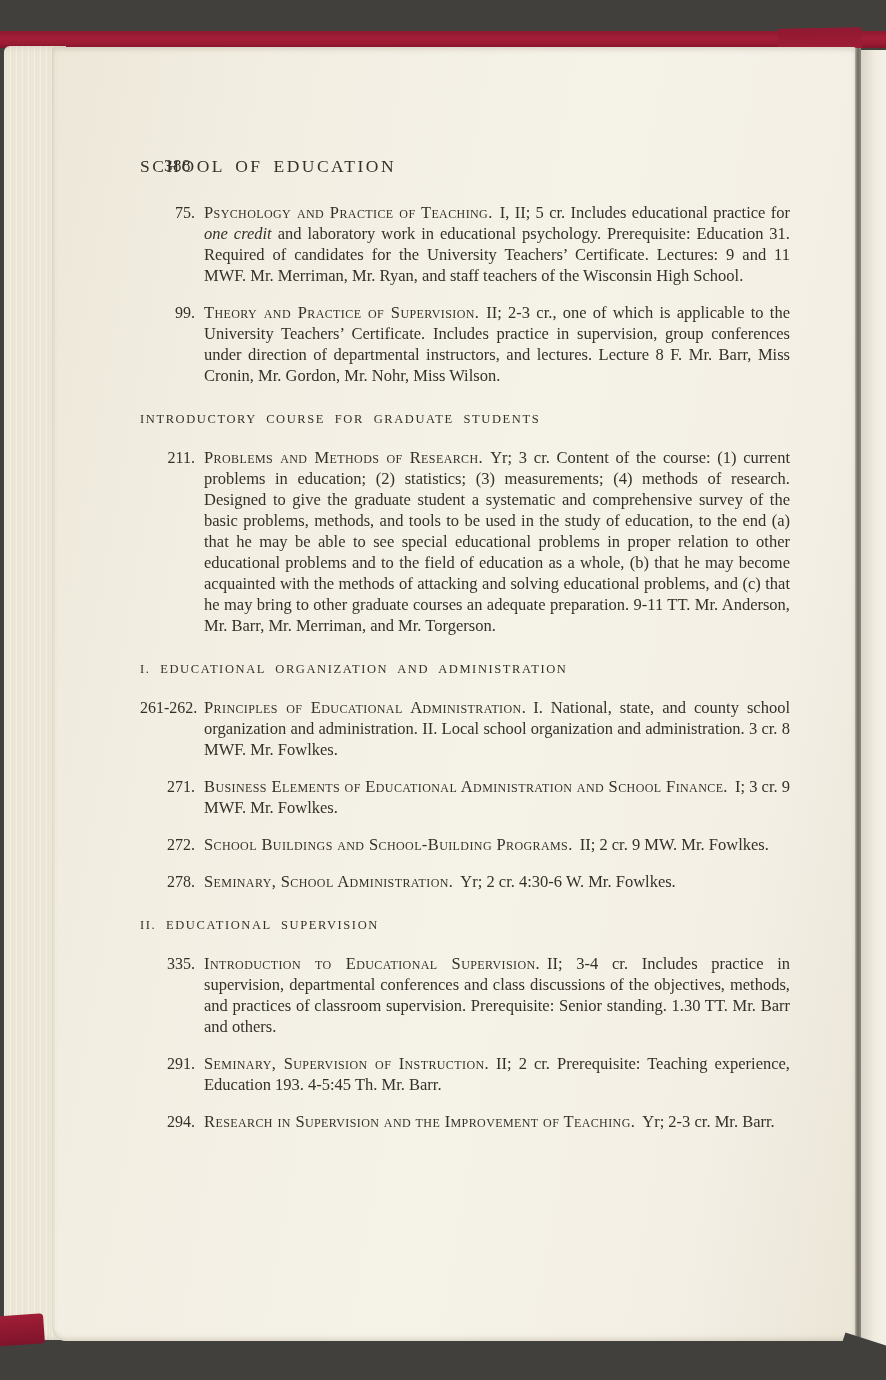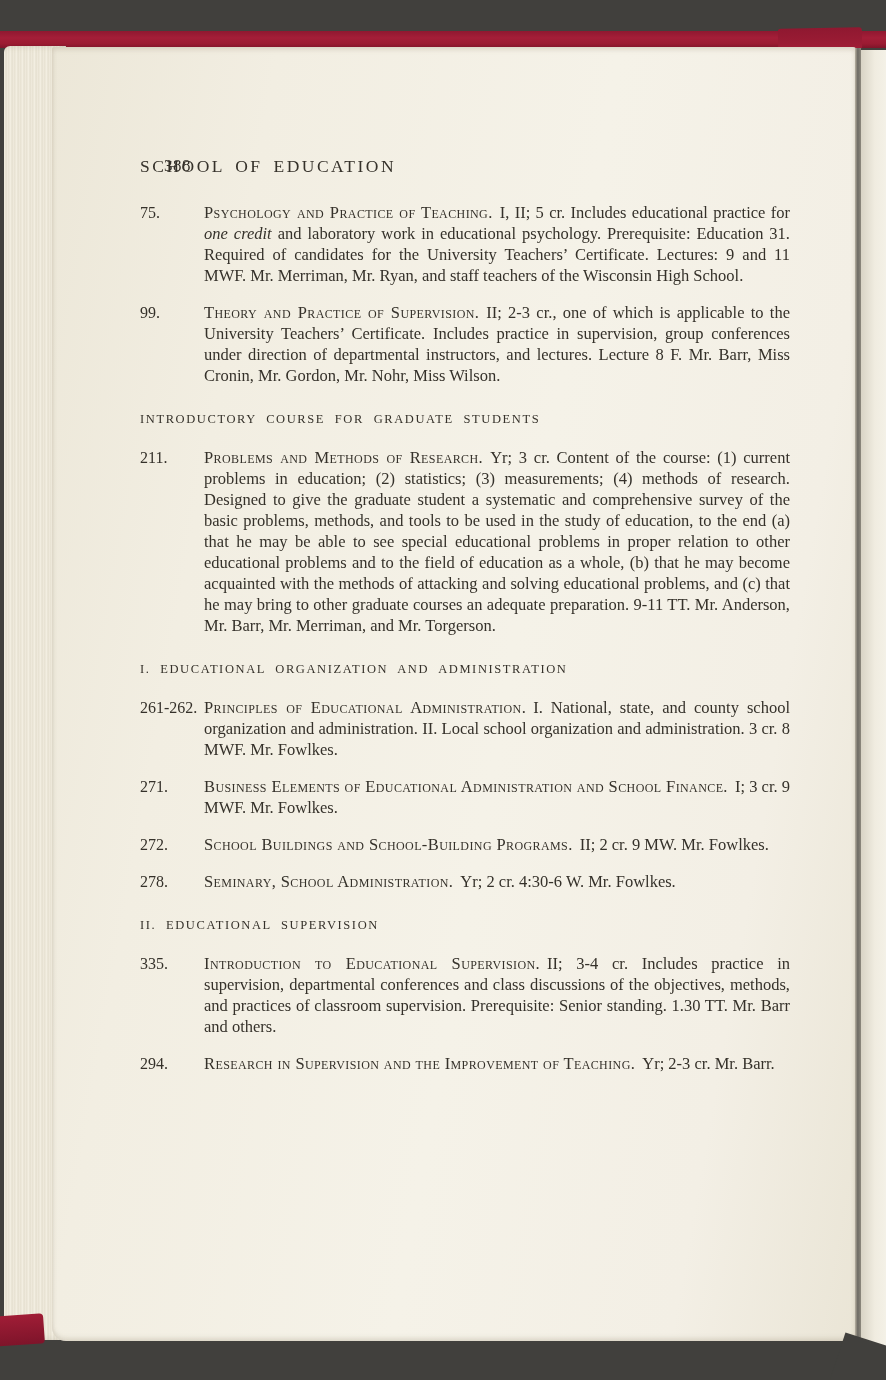--- a/index.html
+++ b/index.html
@@ -64,21 +64,21 @@
     position:absolute;left:24px;top:0;font-size:17px;letter-spacing:.5px;
   }
   .running-title{
     display:block;text-align:left;font-size:17.5px;
     letter-spacing:2.5px;word-spacing:4px;
   }
   .course{
     display:grid;grid-template-columns:64px 1fr;margin-bottom:16px;
   }
   .course-num{
-    text-align:left;padding-right:9px;font-size:16px;white-space:nowrap;
+    text-align:right;padding-right:9px;font-size:16px;white-space:nowrap;
     line-height:21px;
   }
   .course-text{
     margin:0;text-align:justify;font-size:16.5px;line-height:21px;
     text-justify:inter-word;
   }
   .course-title{
     font-variant:small-caps;letter-spacing:.4px;margin-right:7px;margin-top:38px;
   }
   .section-heading{
@@ -172,20 +172,26 @@
   <div>
     <div class="section-heading">II.  EDUCATIONAL SUPERVISION</div>
     <div>
   <div class="course">
     <div class="course-num">335.</div>
     <p class="course-text">
       <span class="course-title">Introduction to Educational Supervision.</span><span><span>II; 3-4 cr.  Includes practice in supervision, departmental conferences and class discussions of the objectives, methods, and practices of classroom supervision.  Prerequisite: Senior standing.  1.30 TT.  Mr. Barr and others.</span></span>
     </p>
   </div>
 
+  <div class="course">
+    <div class="course-num">291.</div>
+    <p class="course-text">
+      <span class="course-title">Seminary, Supervision of Instruction.</span><span><span>II; 2 cr.  Prerequisite: Teaching experience, Education 193.  4-5:45 Th.  Mr. Barr.</span></span>
+    </p>
+  </div>
 
   <div class="course">
     <div class="course-num">294.</div>
     <p class="course-text">
       <span class="course-title">Research in Supervision and the Improvement of Teaching.</span><span><span>Yr; 2-3 cr.  Mr. Barr.</span></span>
     </p>
   </div>
 </div>
   </div>
 </div>

